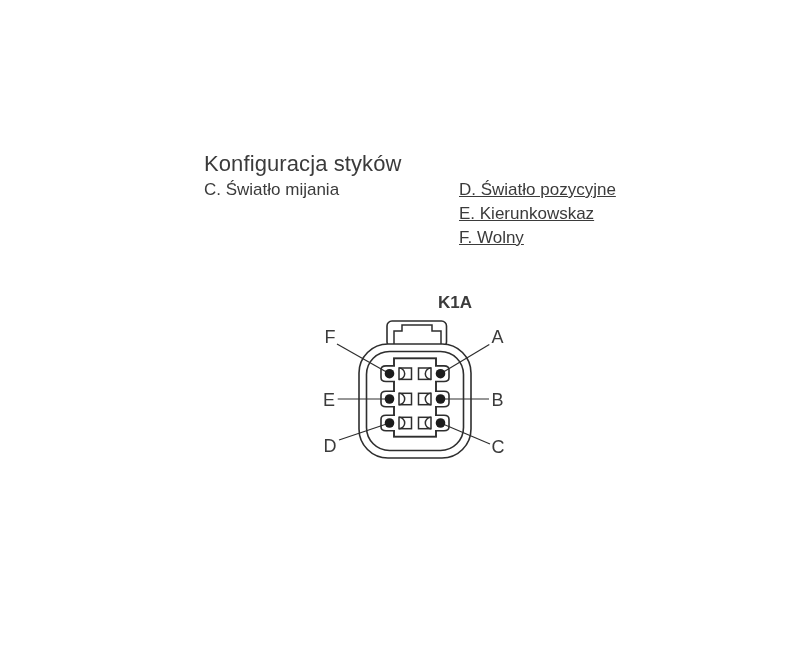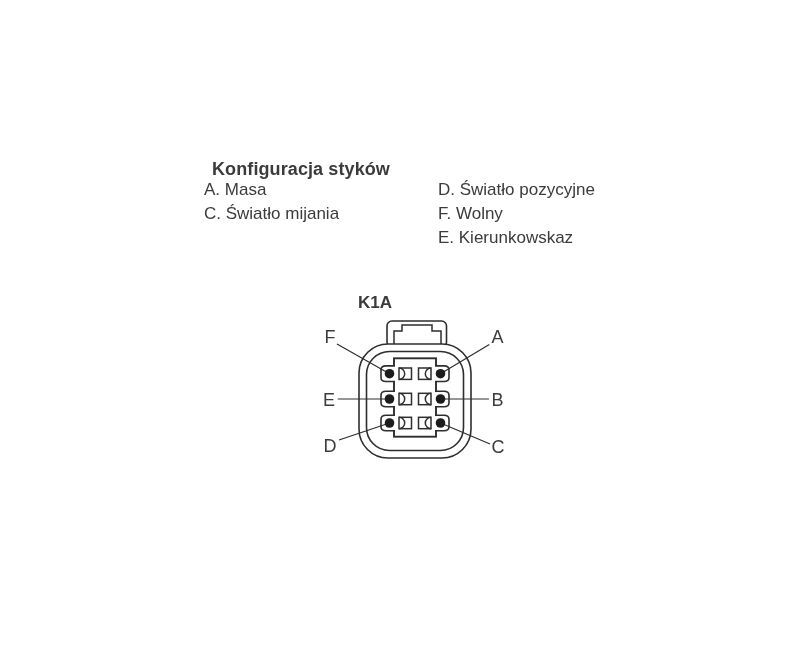--- a/index.html
+++ b/index.html
@@ -15,41 +15,41 @@
     overflow: hidden;
   }
   .stage {
     position: absolute;
     inset: 0;
   }
   .legend-title {
     position: absolute;
     left: 204px;
     top: 151px;
-    margin: 8px;
-    font-size: 18px;
-    font-weight: 700;
+    margin: 0;
+    font-size: 22px;
+    font-weight: 400;
     color: var(--text, #3b3b3b);
     letter-spacing: 0.1px;
   }
   .legend-col {
     position: absolute;
     top: 178px;
     font-size: 17px;
     line-height: 24px;
     color: var(--text, #3b3b3b);
   }
   .legend-col.col-left  { left: 204px; }
-  .legend-col.col-right { left: 438px; }
+  .legend-col.col-right { left: 459px; text-decoration: underline; }
   .connector-label {
     position: absolute;
     left: 358px;
     top: 293px;
     width: 114px;
-    text-align: left;
+    text-align: right;
     font-size: 17px;
     font-weight: 700;
     color: var(--text, #3b3b3b);
   }
   .connector-svg {
     position: absolute;
     left: 300px;
     top: 315px;
   }
   .connector-svg .outline {
@@ -93,28 +93,27 @@
   }
 </style>
 </head>
 <body>
 
 <div class="stage">
 
   <h1 class="legend-title">Konfiguracja styków</h1>
 
   <div class="legend-col col-left">
-    <div class="legend-item">A. Masa</div>
     <div class="legend-item">C. Światło mijania</div>
   </div>
 
   <div class="legend-col col-right">
     <div class="legend-item">D. Światło pozycyjne</div>
+    <div class="legend-item">E. Kierunkowskaz</div>
     <div class="legend-item">F. Wolny</div>
-    <div class="legend-item">E. Kierunkowskaz</div>
   </div>
 
   <div class="connector-label">K1A</div>
 
   <svg class="connector-svg" width="210" height="150" viewBox="0 0 210 150" xmlns="http://www.w3.org/2000/svg">
 
     <rect class="outline" x="87" y="6" width="59.5" height="26" rx="5"></rect>
     <path class="detail" d="M94,30 L94,16 L102,16 L102,10 L132,10 L132,16 L141,16 L141,30"></path>
 
     <rect class="outline" x="59" y="29" width="112" height="114" rx="29"></rect>

